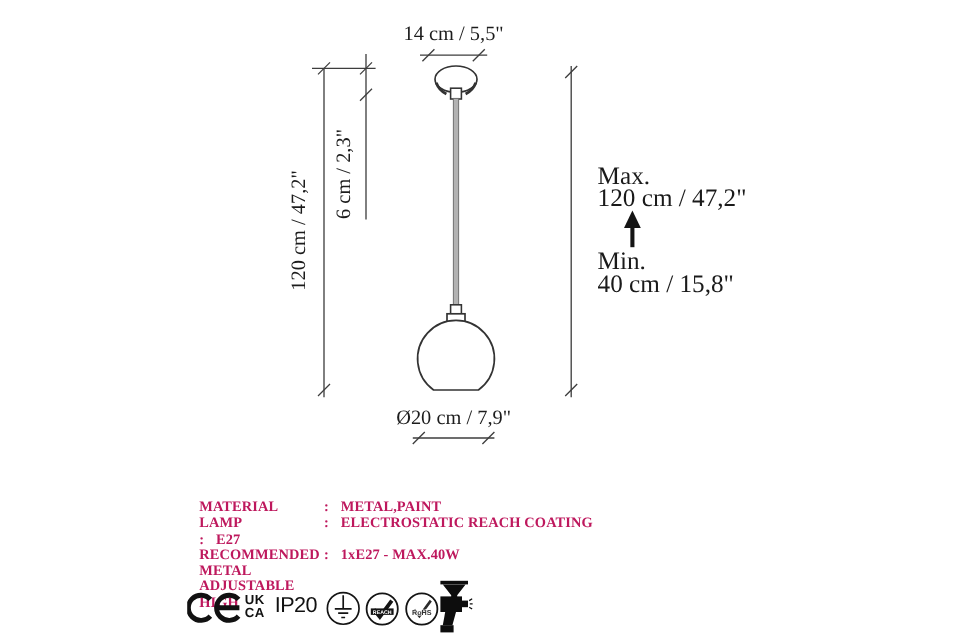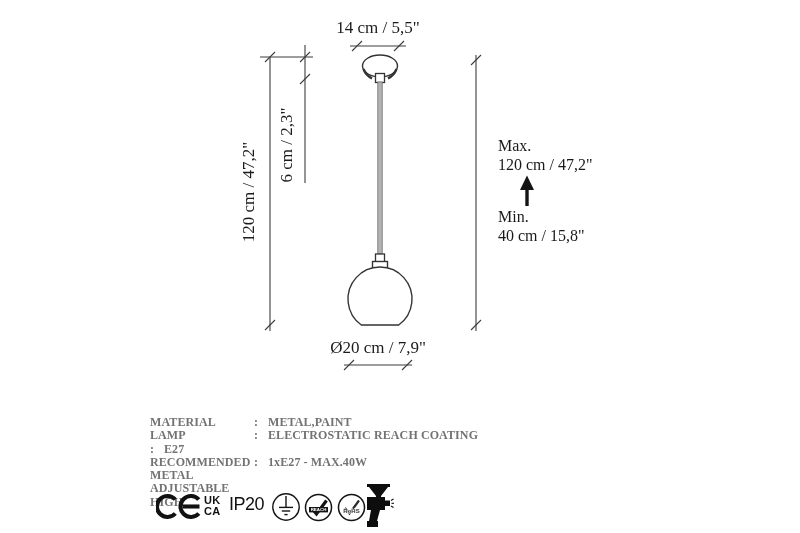--- a/index.html
+++ b/index.html
@@ -5,25 +5,25 @@
   html,body{margin:0;padding:0;background:#fff;}
   .stage{position:relative;width:800px;height:533px;background:#fff;overflow:hidden;
          font-family:"Liberation Serif", serif;color:#1a1a1a;}
   .stage svg{display:block;}
   #linework{position:absolute;left:0;top:0;}
   .dim-label{position:absolute;font-size:17px;white-space:nowrap;color:#1c1c1c;}
   .dim-top{left:378px;top:18px;transform:translateX(-50%);}
   .dim-left{left:249px;top:192px;transform:translate(-50%,-50%) rotate(-90deg);}
   .dim-canopy{left:287px;top:145px;transform:translate(-50%,-50%) rotate(-90deg);}
   .dim-diameter{left:378px;top:338px;transform:translateX(-50%);}
-  .range-block{position:absolute;font-size:16px;line-height:18.5px;white-space:nowrap;}
+  .range-block{position:absolute;font-size:21px;line-height:18.5px;white-space:nowrap;}
   .range-max{left:498px;top:137px;}
   .range-min{left:498px;top:208px;}
-  .specs{position:absolute;left:150px;top:416px;font-weight:bold;font-size:12px;
-         line-height:13.3px;letter-spacing:0.1px;color:#737373;}
+  .specs{position:absolute;left:166px;top:416px;font-weight:bold;font-size:12px;
+         line-height:13.3px;letter-spacing:0.1px;color:#be185d;}
   .spec-row{display:flex;}
   .spec-label{width:104px;}
   .spec-colon{width:14px;text-align:left;}
   .spec-value{white-space:nowrap;}
   .cert{position:absolute;font-family:"Liberation Sans", sans-serif;color:#111;}
   .ukca{left:204px;top:495px;font-size:11px;font-weight:bold;line-height:10.5px;letter-spacing:0.3px;}
   .ip20{left:229px;top:491px;font-size:18px;line-height:26px;letter-spacing:-0.5px;}
   .icon-abs{position:absolute;}
 </style>
 </head>

